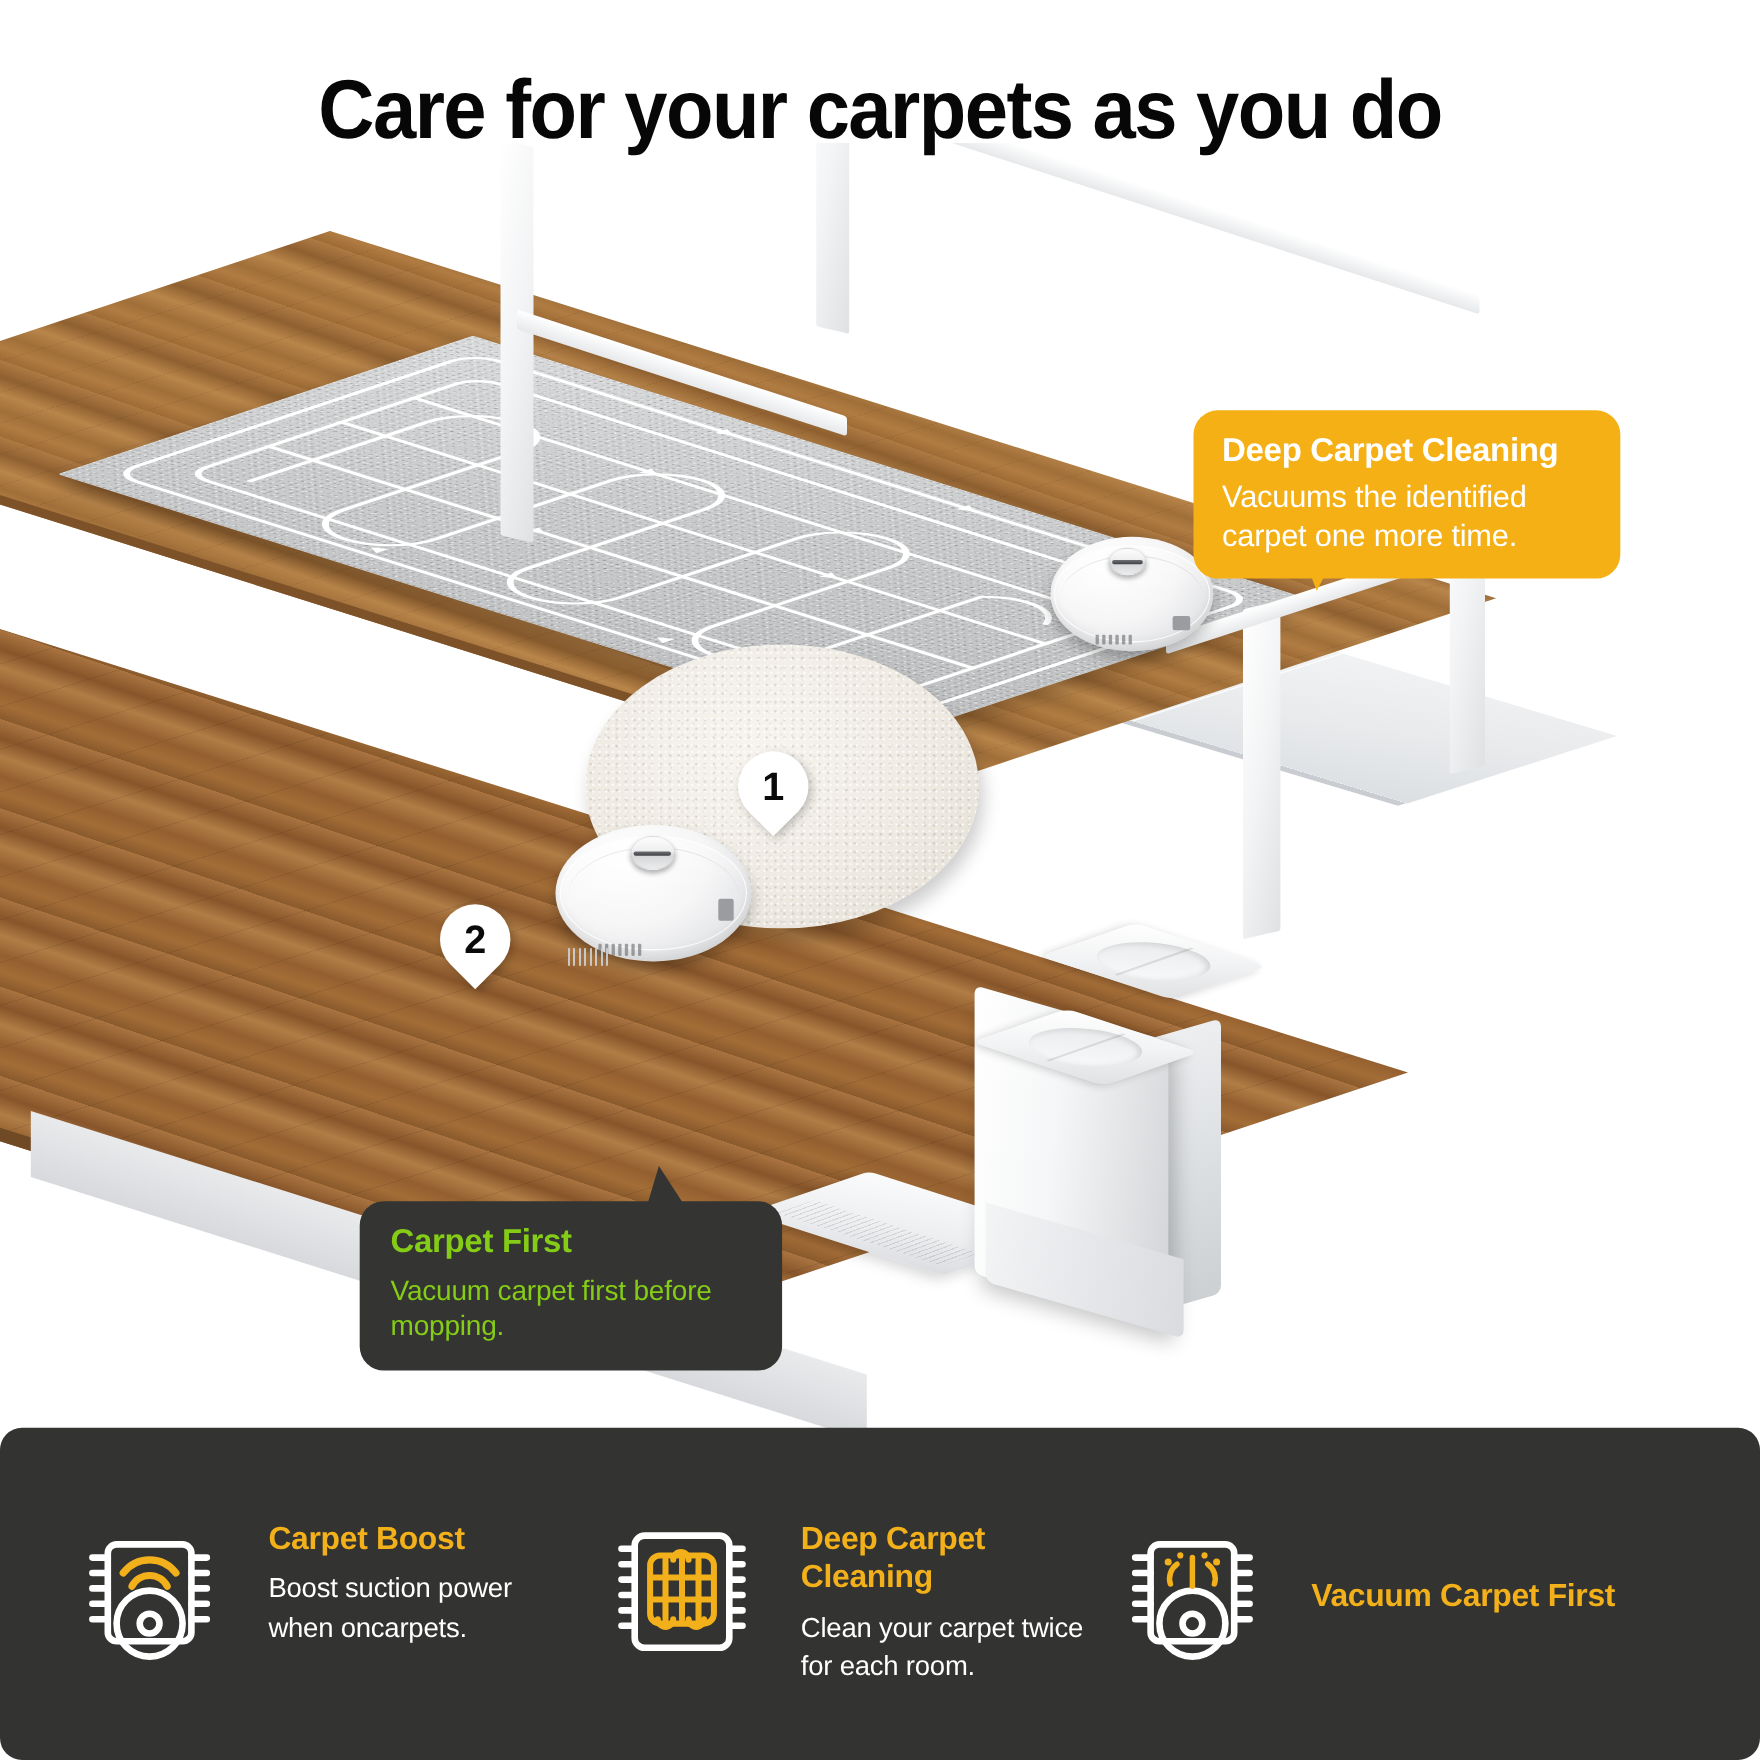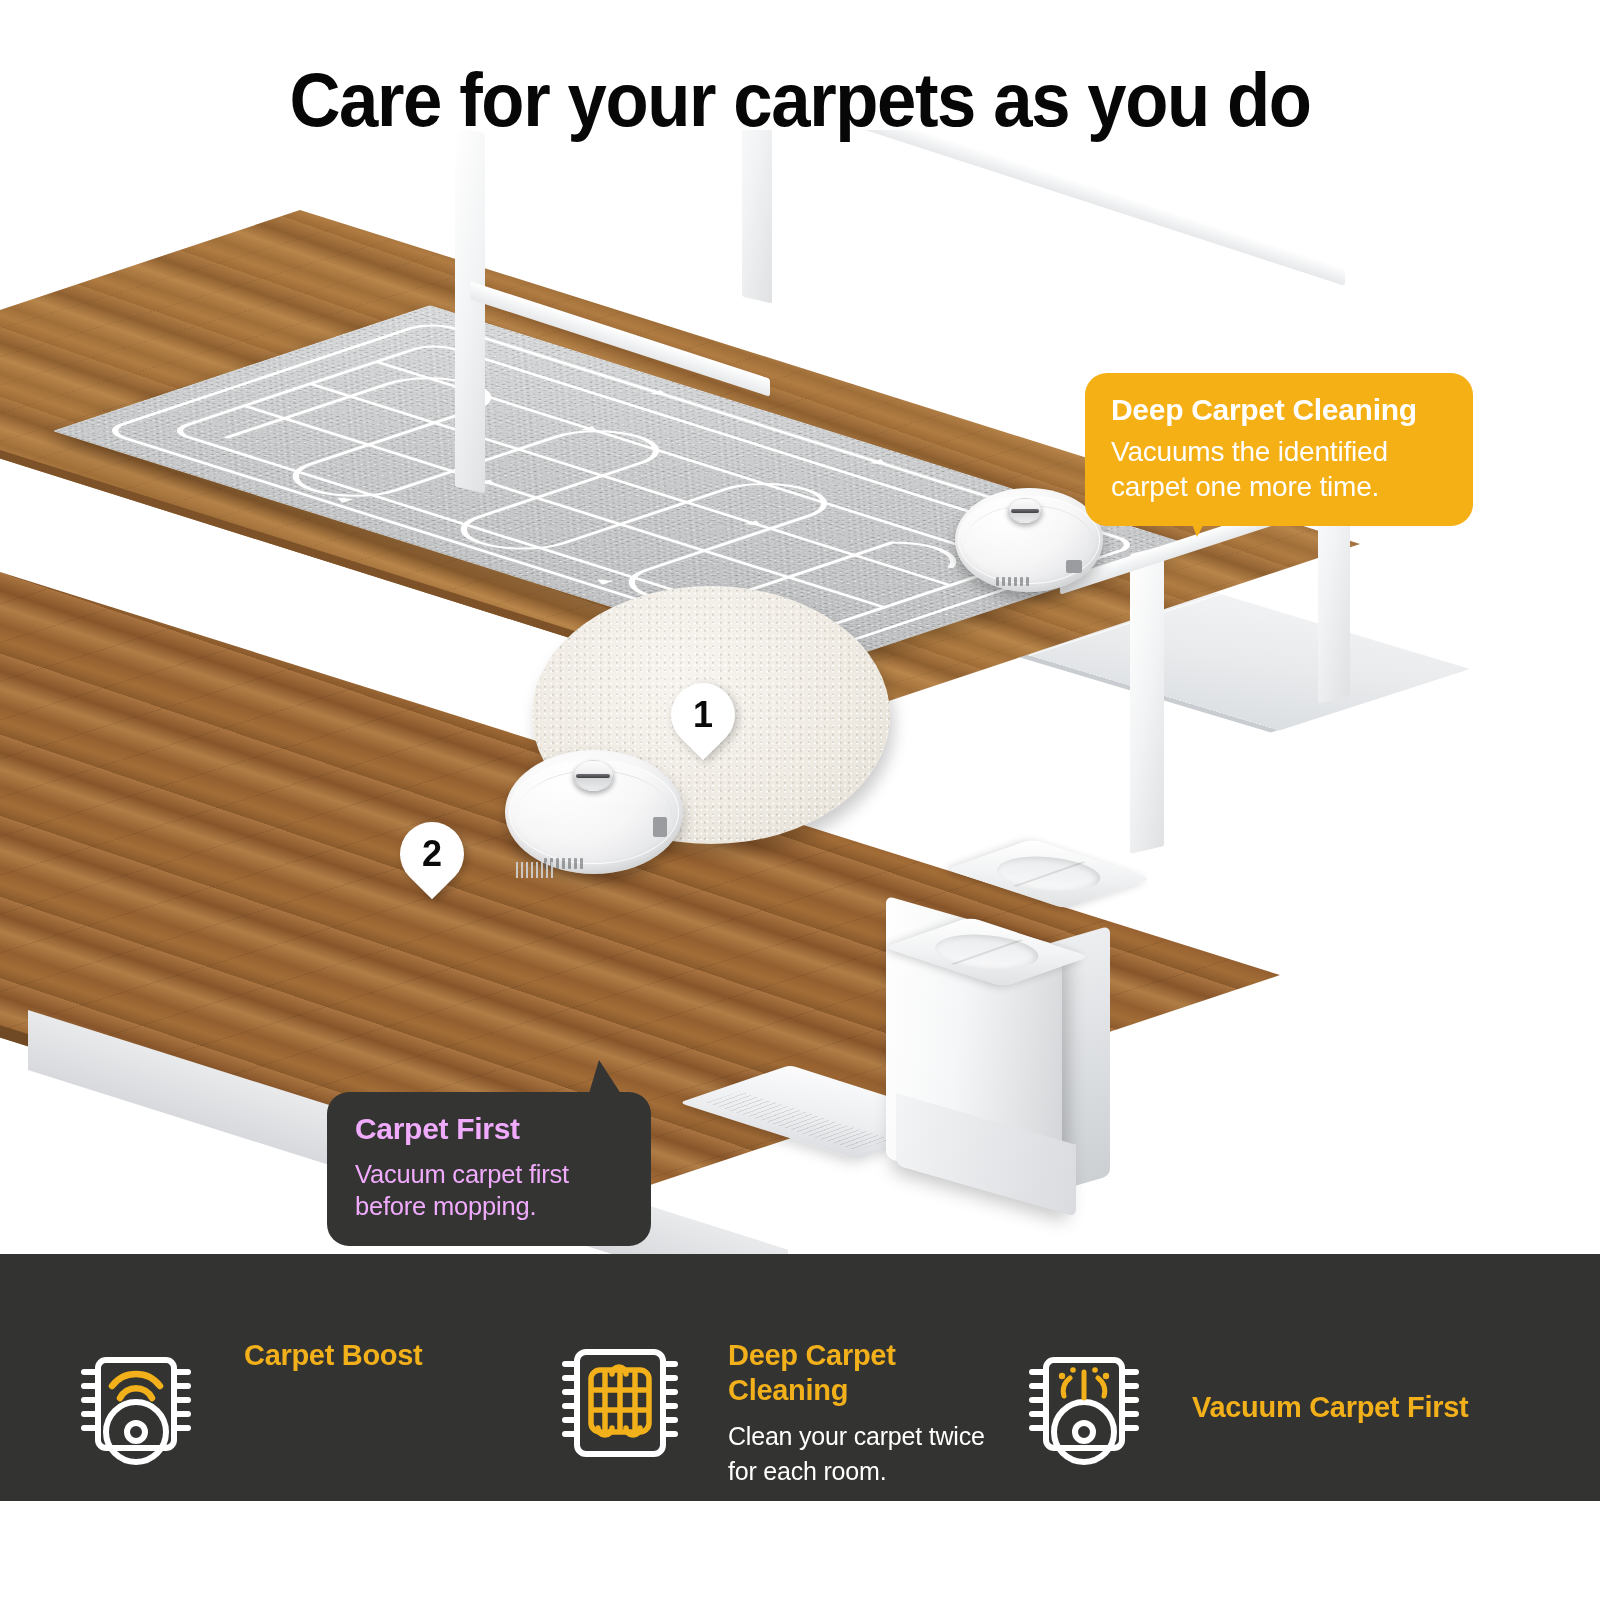--- a/index.html
+++ b/index.html
@@ -248,22 +248,22 @@
   }
   .callout-yellow .ttl{ font-size:30px; line-height:1.12; letter-spacing:-.3px; }
   .callout-yellow .sub{ font-size:28px; line-height:1.26; margin-top:7px; letter-spacing:-.2px; }
   .tail-yellow{
     position:absolute; left:1181px; top:365px; width:0; height:0;
     border-left:16px solid transparent; border-right:22px solid transparent;
     border-top:42px solid #F5B016;
   }
 
   .callout-dark{
-    left:327px; top:962px; width:324px; padding:20px 28px 24px;
-    background:#343433; color:#f0abfc;
+    left:327px; top:962px; width:384px; padding:20px 28px 24px;
+    background:#343433; color:#84cc16;
   }
   .callout-dark .ttl{ font-size:30px; line-height:1.14; letter-spacing:-.3px; }
   .callout-dark .sub{ font-size:25.5px; line-height:1.26; margin-top:12px; letter-spacing:-.2px; }
   .tail-dark{
     position:absolute; left:587px; top:930px; width:0; height:0;
     border-left:12px solid transparent; border-right:26px solid transparent;
     border-bottom:40px solid #343433;
   }
 
   
@@ -276,22 +276,23 @@
   }
   .pin span{
     transform:rotate(45deg);
     font-size:36px; font-weight:700; color:#0a0a0a; line-height:1;
   }
   .pin-1{ left:671px; top:553px; }
   .pin-2{ left:400px; top:692px; }
 
   
   .featurebar{
-    position:absolute; left:0; top:1254px; width:1600px; height:247px;
+    position:absolute; left:0; top:1298px; width:1600px; height:302px;
     background:#333332;
+    border-radius:20px;
   }
   .features{
     position:absolute; left:0; top:0; width:1600px; height:302px;
     display:flex; align-items:flex-start;
   }
   .feature{ position:absolute; display:flex; gap:22px; align-items:flex-start; }
   .f1{ left:72px; top:74px; width:430px; }
   .f2{ left:556px; top:74px; width:430px; }
   .f3{ left:1020px; top:74px; width:520px;align-items:center; }
   .feature .icon{ flex:0 0 auto; width:150px; height:150px; }
@@ -441,20 +442,21 @@
               <circle cx="64" cy="104" r="9"></circle>
             </g>
             <g stroke="#F2B01A" stroke-width="6.5" fill="none" stroke-linecap="round">
               <path d="M48 70 a18 18 0 0 1 32 0"></path>
               <path d="M40 58 a30 30 0 0 1 48 0"></path>
             </g>
           </svg>
         </div>
         <div class="txt">
           <div class="f-title">Carpet Boost</div>
+          <div class="f-desc">Boost suction power when oncarpets.</div>
         </div>
       </div>
 
       <div class="feature f2">
         <div class="icon">
           <svg viewBox="0 0 150 150" width="150" height="150">
             <g stroke="#ffffff" stroke-width="6" fill="none" stroke-linecap="round">
               <path d="M30 24 h68 a9 9 0 0 1 9 9 v84 a9 9 0 0 1 -9 9 h-68 a9 9 0 0 1 -9 -9 v-84 a9 9 0 0 1 9 -9 z"></path>
               <path d="M21 36 h-12 M21 50 h-12 M21 64 h-12 M21 78 h-12 M21 92 h-12 M21 106 h-12"></path>
               <path d="M107 36 h12 M107 50 h12 M107 64 h12 M107 78 h12 M107 92 h12 M107 106 h12"></path>

